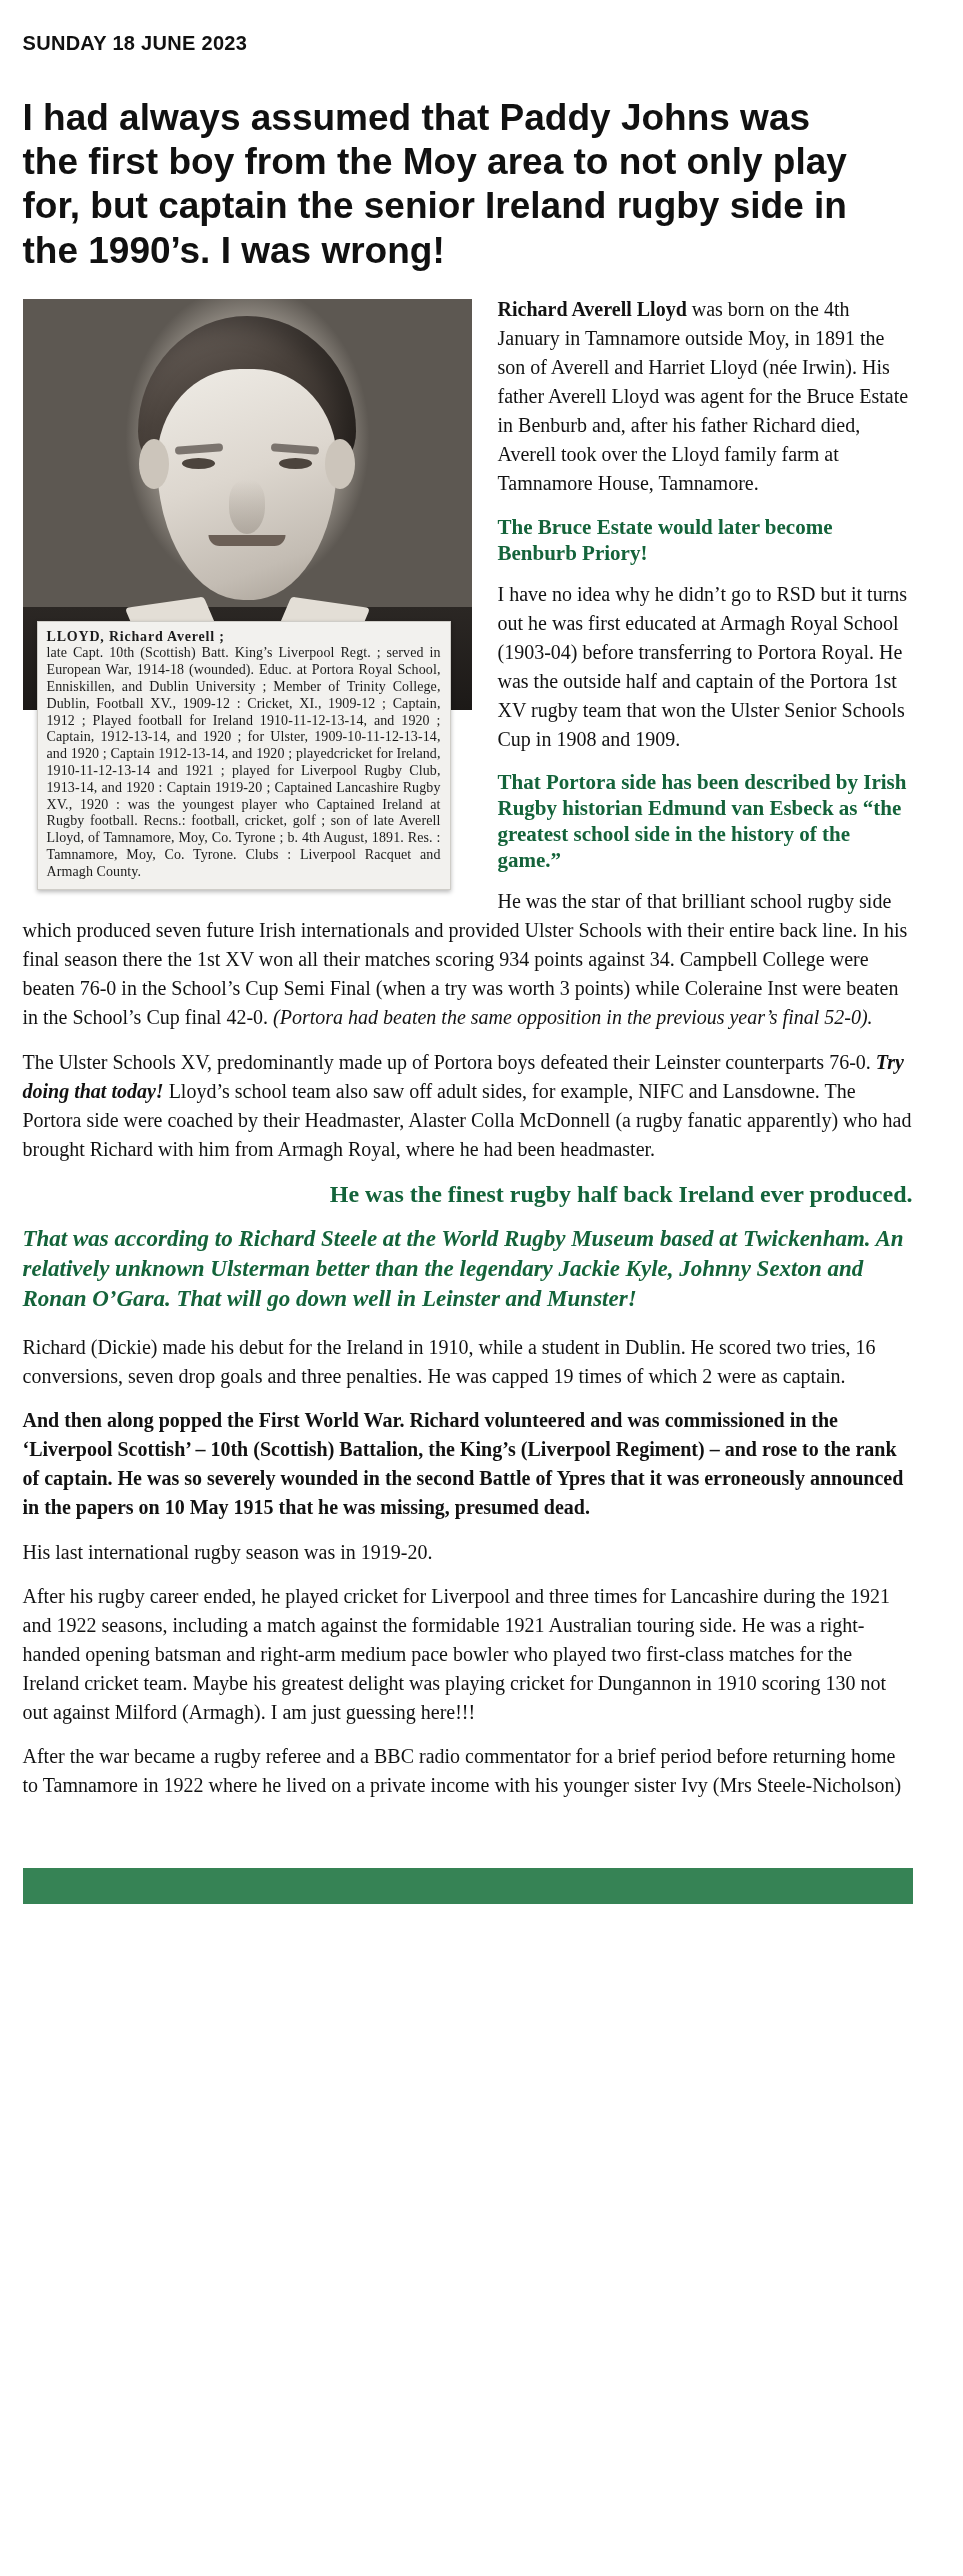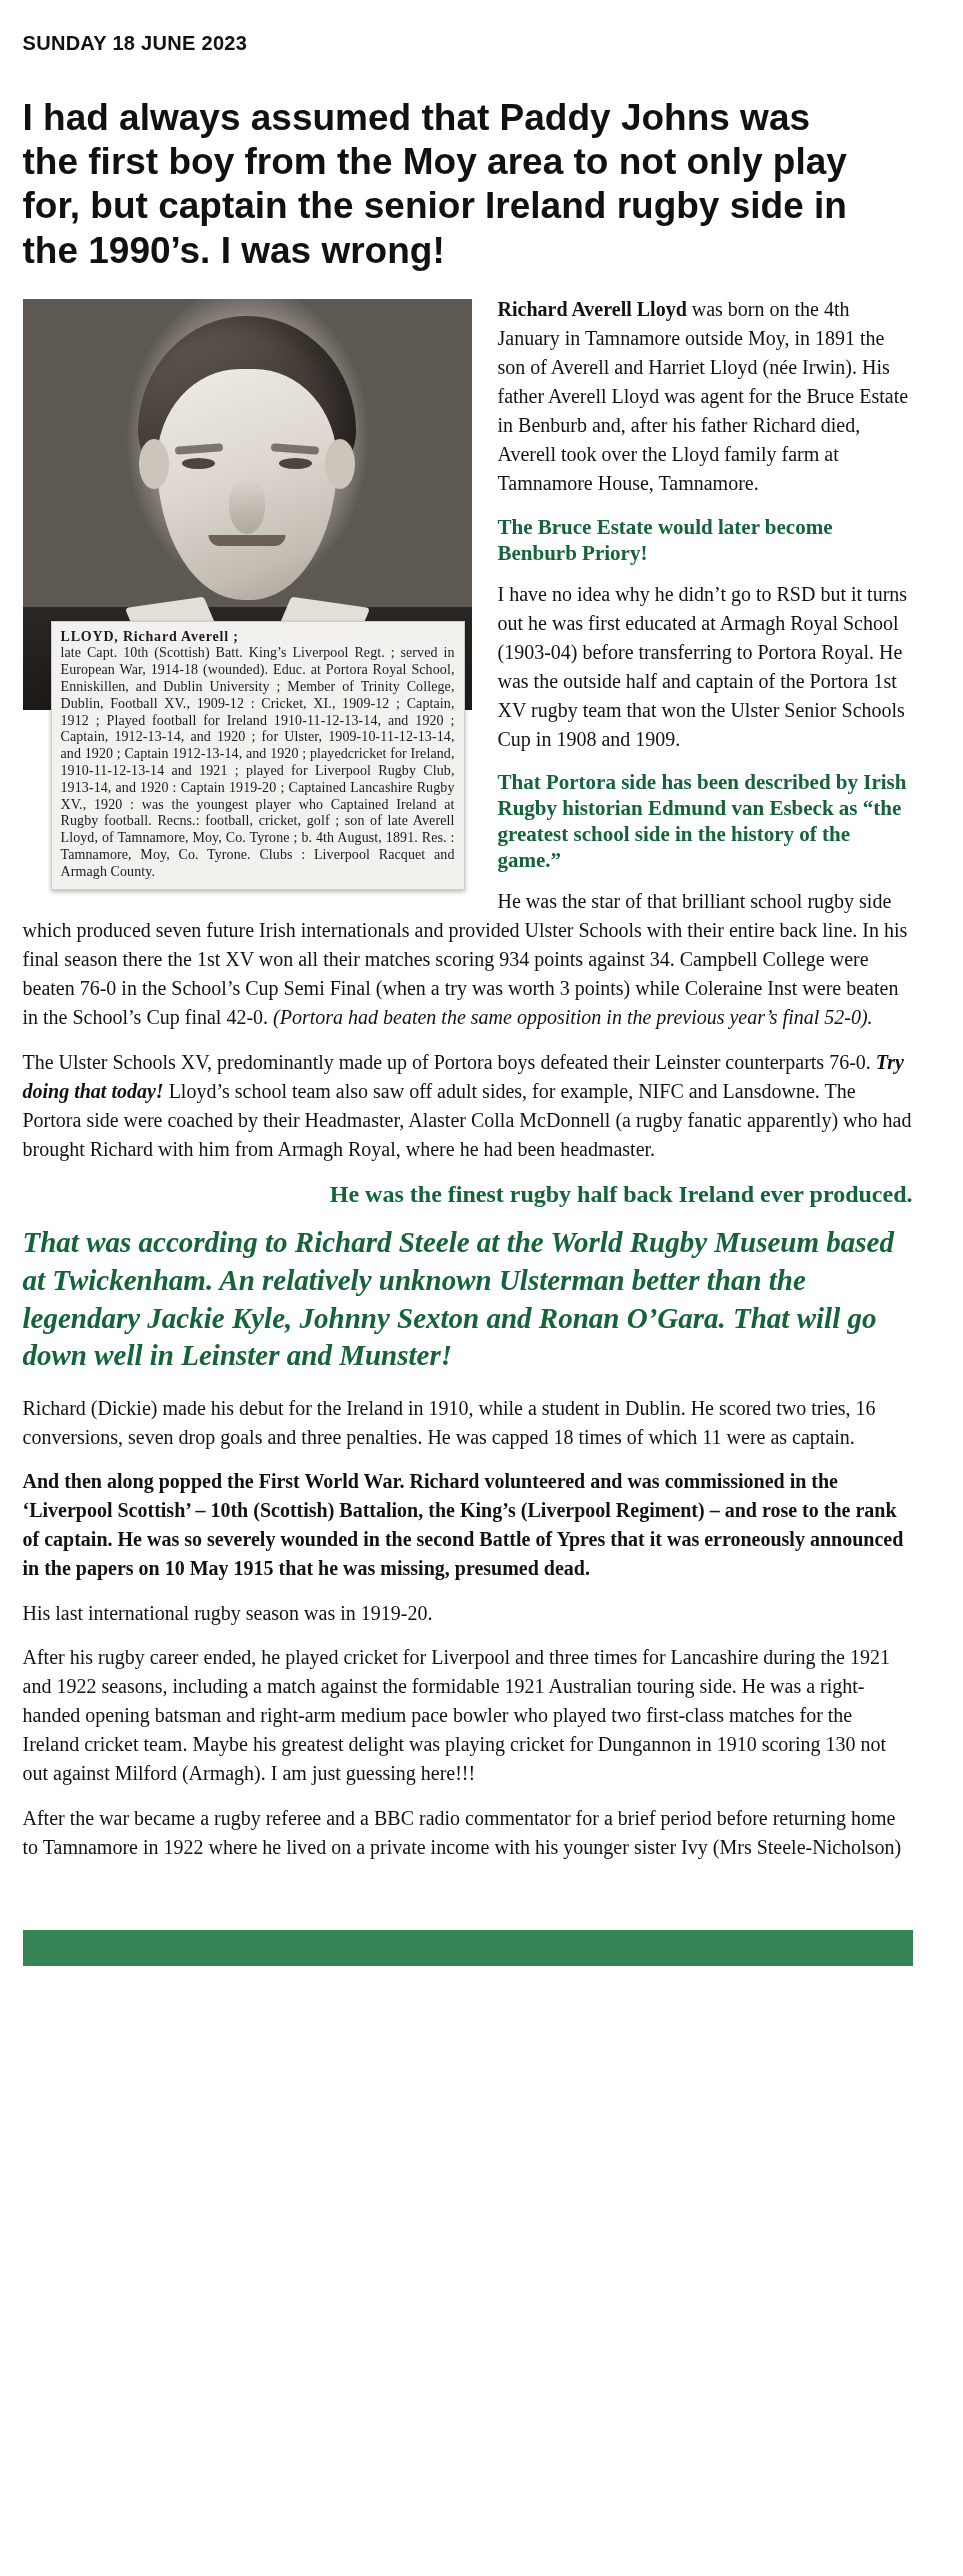--- a/index.html
+++ b/index.html
@@ -148,21 +148,21 @@
     width: 83px; height: 77px;
     background: #e3ded6;
   }
   .photo .collar:before { left: 116px; transform: skewX(16deg) rotate(-8deg); border-radius: 3.9px; }
   .photo .collar:after  { right: 116px; transform: skewX(-16deg) rotate(8deg); border-radius: 3.9px; }
 
   
   .clipping {
     position: relative;
     margin-top: -89px;
-    margin-left: 28px;
+    margin-left: 14px;
     width: 414px;
     background: #f2f1ee;
     border: 0.6px solid #cfcdc8;
     box-shadow: 0 1.9px 4.5px rgba(0,0,0,.28);
     padding: 6.4px 9px 9px 9px;
     box-sizing: border-box;
     font-family: "Liberation Serif", "DejaVu Serif", serif;
     font-size: 14px;
     line-height: 1.2;
     color: #1b1b1b;
@@ -184,21 +184,21 @@
     color: #14633a;
     font-size: 21px;
     line-height: 1.24;
     margin: 2.6px 0 14px 0;
   }
   .greenquote {
     font-family: "Liberation Serif", "DejaVu Serif", serif;
     font-weight: 700;
     font-style: italic;
     color: #14633a;
-    font-size: 29px;
+    font-size: 23px;
     line-height: 1.3;
     margin: 3.9px 0 19px 0;
   }
   .greenline {
     font-family: "Liberation Serif", "DejaVu Serif", serif;
     font-weight: 700;
     color: #14633a;
     font-size: 24px;
     line-height: 1.3;
     margin: 7.7px 0 14px 0;
@@ -261,21 +261,21 @@
     <p><span>He was the star of that brilliant school rugby side which produced seven future Irish internationals and provided Ulster Schools with their entire back line. In his final season there the 1st XV won all their matches scoring 934 points against 34. Campbell College were beaten 76-0 in the School’s Cup Semi Final (when a try was worth 3 points)  while Coleraine Inst were beaten in the School’s Cup final 42-0. </span><span class="ital">(Portora  had beaten the same opposition in the previous year’s final  52-0).</span></p>
 
     <div class="clear"></div>
 
     <p><span>The Ulster Schools XV, predominantly made up of Portora boys defeated their Leinster counterparts 76-0. </span><span class="bold-ital">Try doing that today!</span><span> Lloyd’s school team also saw off adult sides, for example, NIFC and Lansdowne. The Portora side were coached by their Headmaster, Alaster Colla McDonnell (a rugby fanatic apparently) who had brought Richard with him from Armagh Royal, where he had been headmaster.</span></p>
 
     <div class="greenline">He was the finest rugby half back Ireland ever produced.</div>
 
     <div class="greenquote">That was according to Richard Steele at the World Rugby Museum based at Twickenham. An relatively unknown Ulsterman better than the legendary Jackie Kyle, Johnny Sexton and Ronan O’Gara. That will go down well in Leinster and Munster!</div>
 
-    <p>Richard (Dickie) made his debut for the Ireland in 1910, while a student in Dublin. He scored  two tries, 16 conversions, seven drop goals and three penalties. He was capped 18 times of which 11 were as captain.</p>
+    <p>Richard (Dickie) made his debut for the Ireland in 1910, while a student in Dublin. He scored  two tries, 16 conversions, seven drop goals and three penalties. He was capped 19 times of which 2 were as captain.</p>
 
     <p class="bold-para">And then along popped the First World War. Richard volunteered and was commissioned in the ‘Liverpool Scottish’ – 10th (Scottish) Battalion, the King’s (Liverpool Regiment) – and rose to the rank of captain. He was so severely wounded in the second Battle of Ypres that it was erroneously announced in the papers on 10 May 1915 that he was missing, presumed dead.</p>
 
     <p>His last  international rugby season was in 1919-20.</p>
 
     <p>After his rugby career ended, he played cricket for Liverpool and three times for Lancashire during the 1921 and 1922 seasons, including a match against the formidable 1921 Australian touring side. He was a right-handed opening batsman and right-arm medium pace bowler who played two first-class matches for the Ireland cricket team. Maybe his greatest delight was playing cricket for Dungannon in 1910 scoring 130 not out against Milford (Armagh). I am just guessing here!!!</p>
 
     <p>After the war became a rugby referee and a BBC radio commentator for a brief period before returning home to Tamnamore in 1922 where he lived on a private income with his younger sister Ivy (Mrs Steele-Nicholson)</p>
 
   </div>

